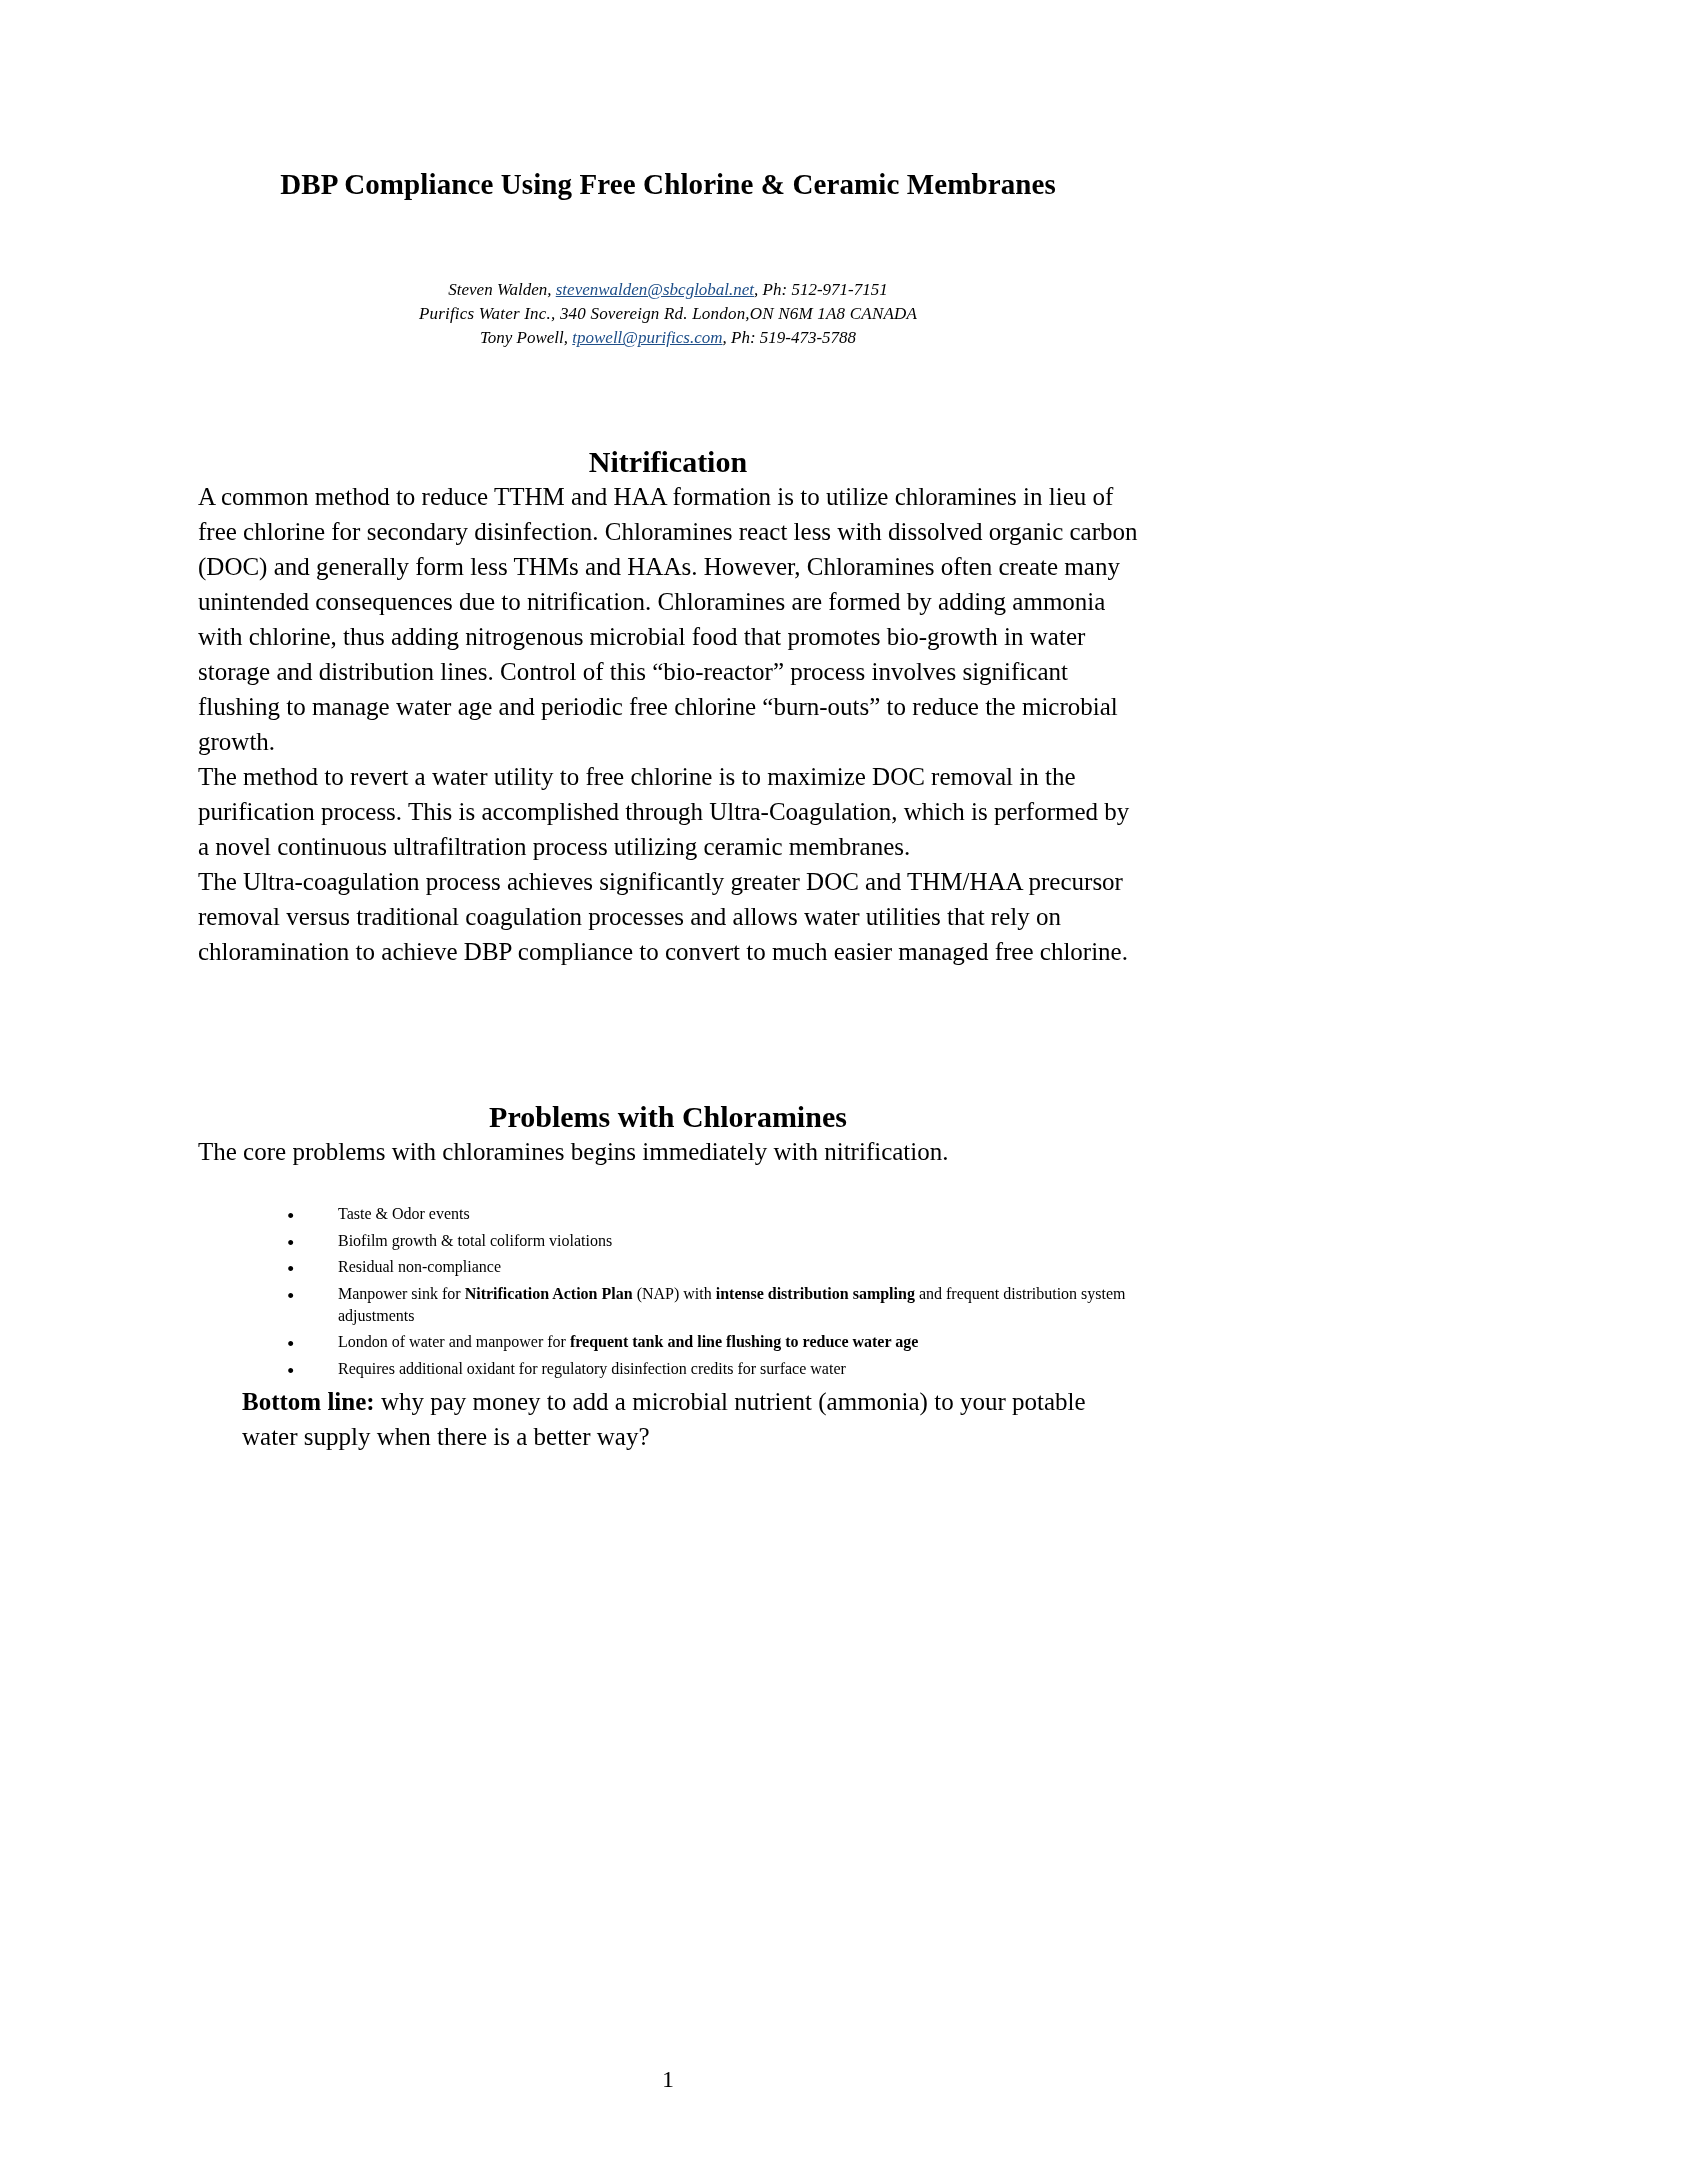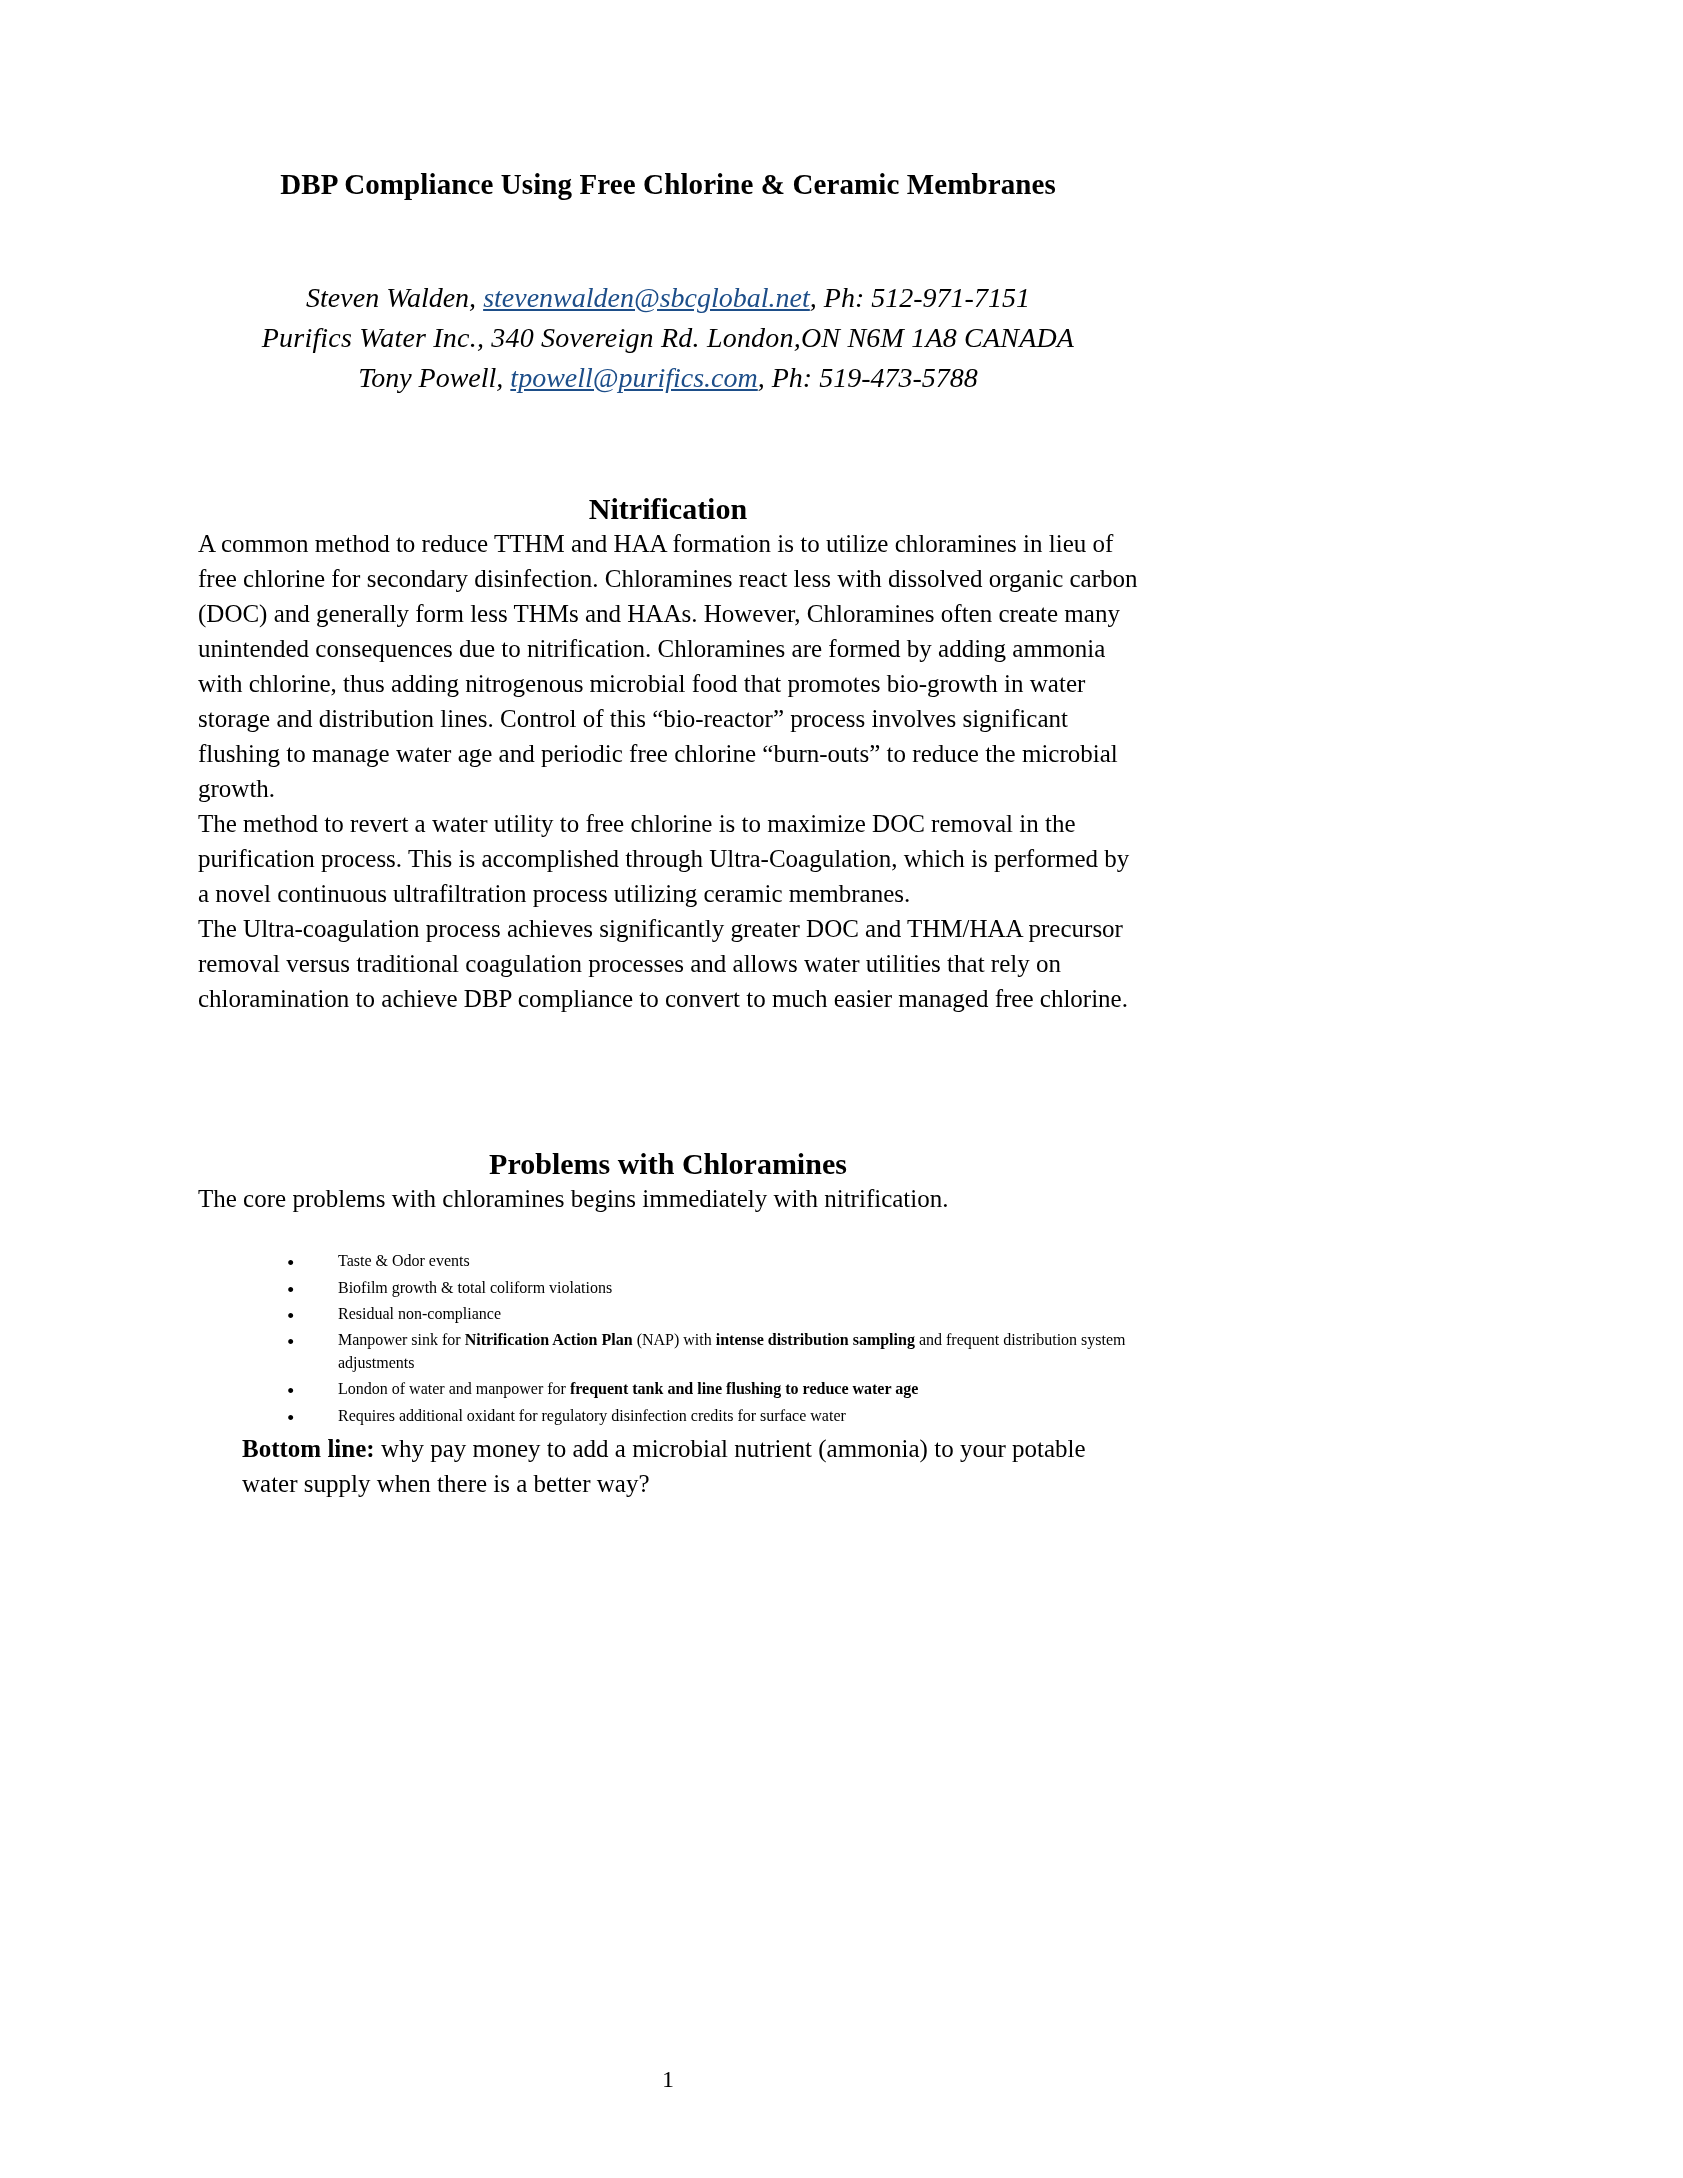--- a/index.html
+++ b/index.html
@@ -23,21 +23,21 @@
   .doc-title {
     text-align: center;
     font-weight: bold;
     font-size: 29px;
     letter-spacing: 0.1px;
     margin: 0 0 0 0;
   }
   .authors {
     text-align: center;
     font-style: italic;
-    font-size: 28px;
+    font-size: 17px;
     line-height: 1.42;
     margin-top: 77px;
   }
   .authors .line {
     white-space: nowrap;
   }
   a.email {
     color: #1d4e89;
     text-decoration: underline;
     font-style: italic;

